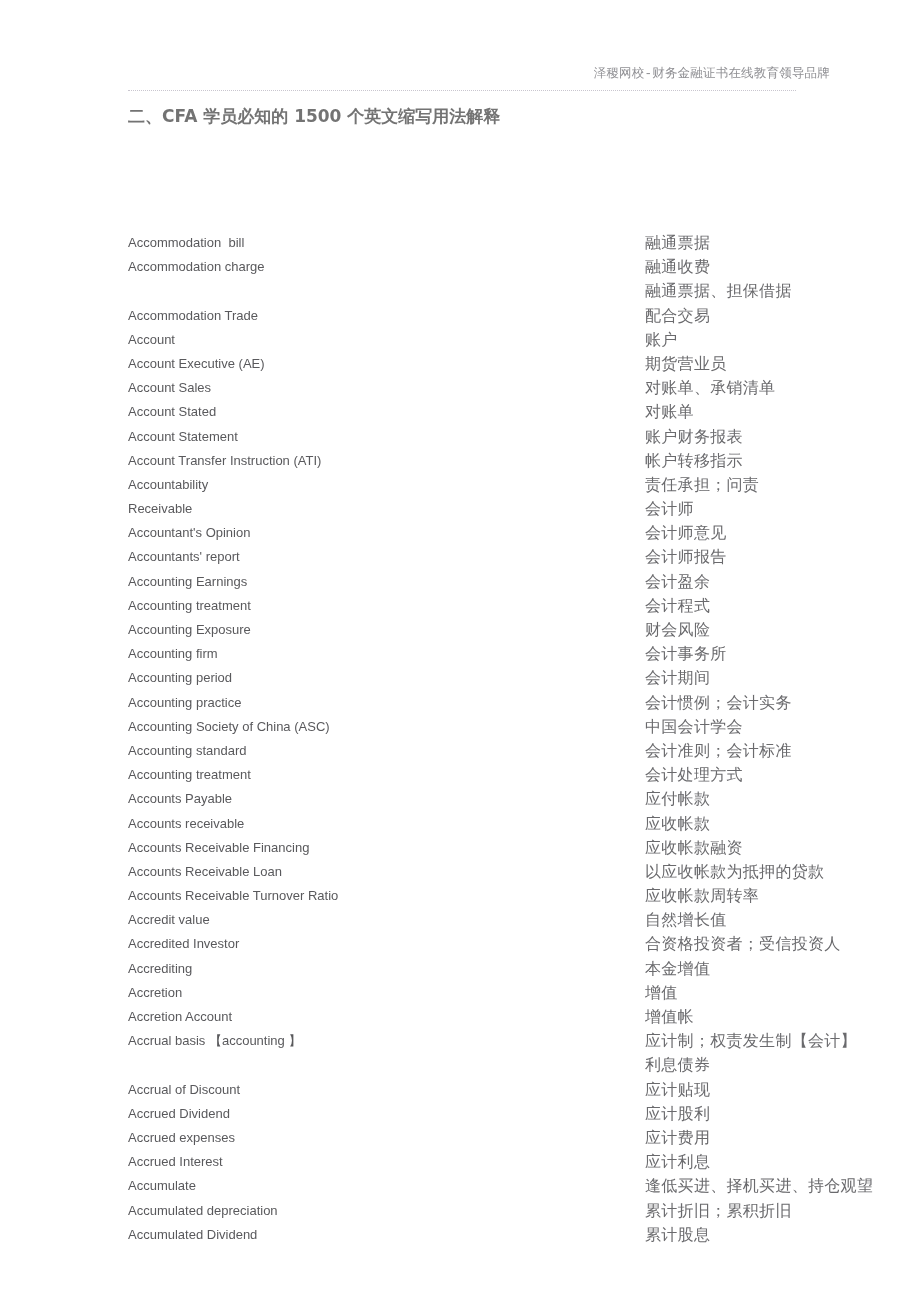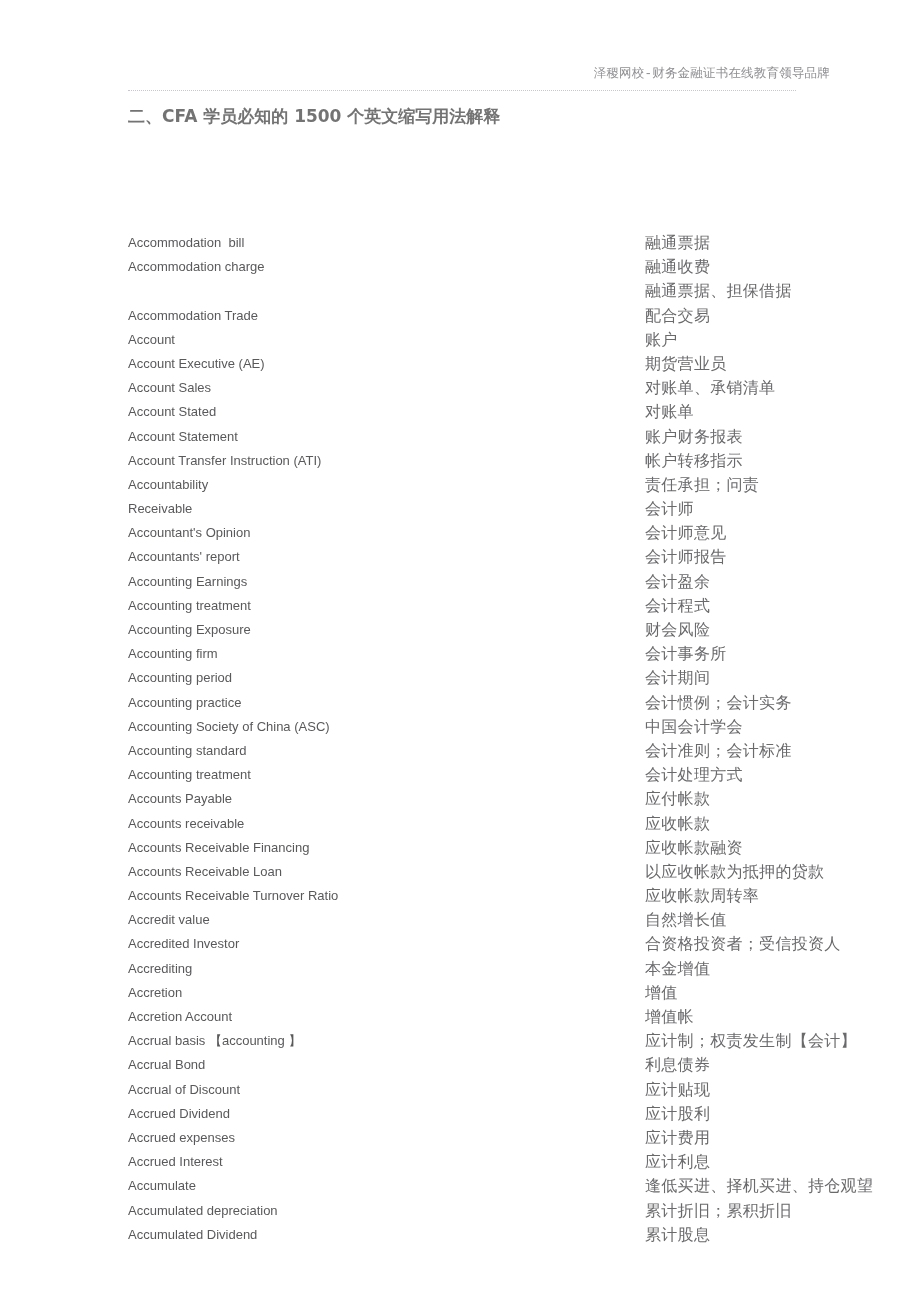--- a/index.html
+++ b/index.html
@@ -243,21 +243,20 @@
       </div>
       <div class="glossary-row">
         <div class="term-en">Accretion Account</div>
         <div class="term-zh">增值帐</div>
       </div>
       <div class="glossary-row">
         <div class="term-en">Accrual basis 【accounting 】</div>
         <div class="term-zh">应计制；权责发生制【会计】</div>
       </div>
       <div class="glossary-row">
-        <div class="term-en">Accrual Bond</div>
         <div class="term-zh">利息债券</div>
       </div>
       <div class="glossary-row">
         <div class="term-en">Accrual of Discount</div>
         <div class="term-zh">应计贴现</div>
       </div>
       <div class="glossary-row">
         <div class="term-en">Accrued Dividend</div>
         <div class="term-zh">应计股利</div>
       </div>

